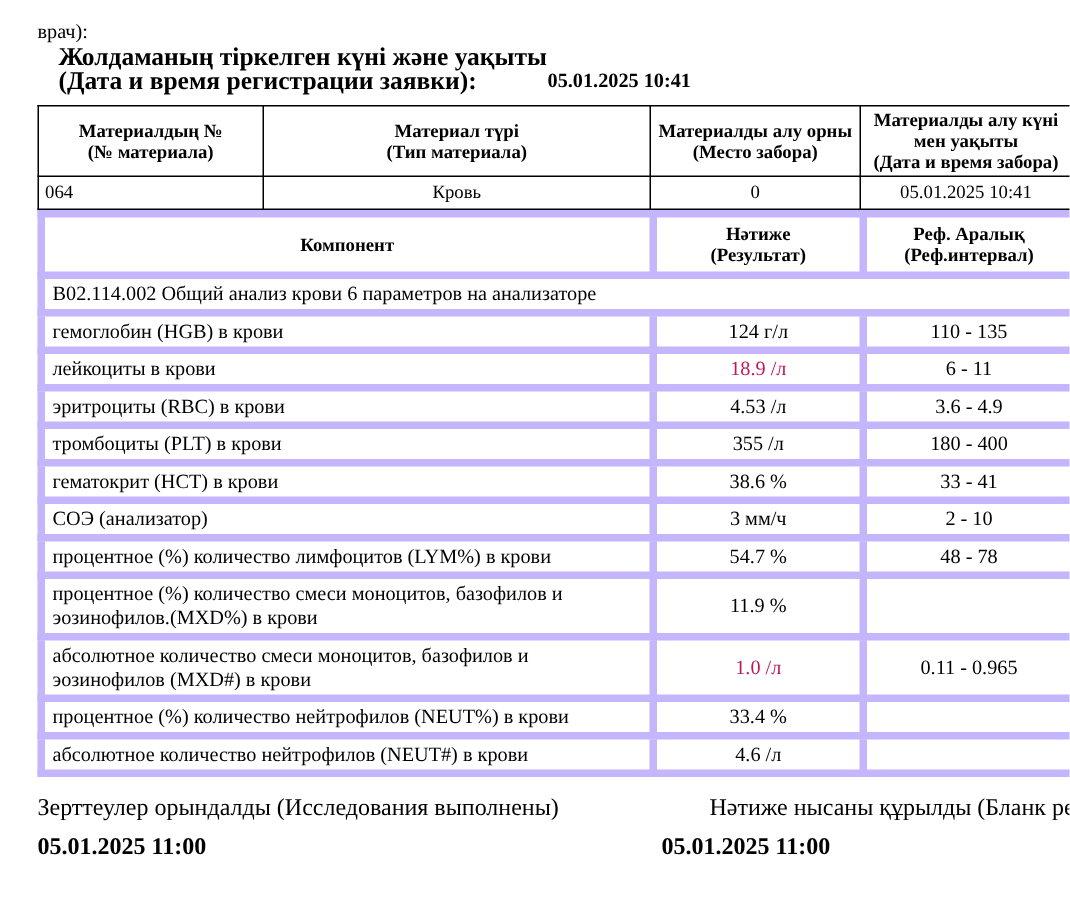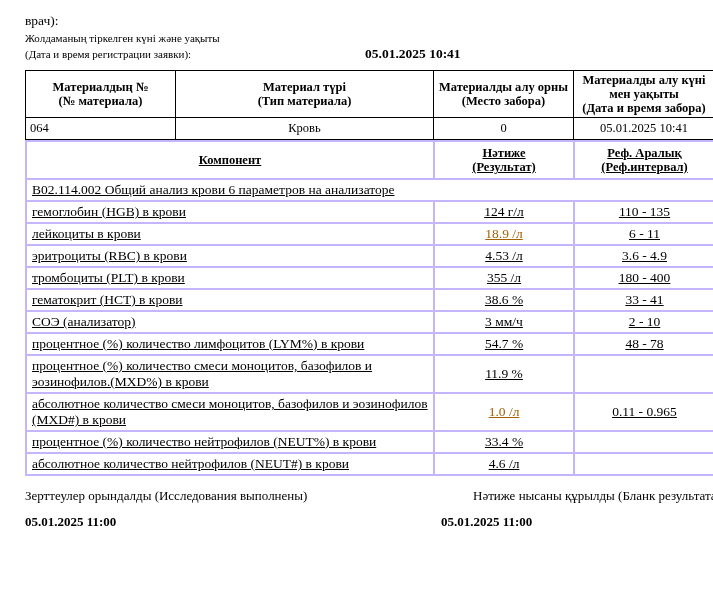--- a/index.html
+++ b/index.html
@@ -32,24 +32,25 @@
     white-space: nowrap;
   }
   .reg-block {
     position: relative;
     padding: 0 12px;
     margin-top: 2px;
     height: 34px;
   }
   .reg-label {
     position: absolute;
-    left: 12px;
+    left: 26px;
     top: 0;
-    font-size: 11px;
+    font-size: 17px;
     line-height: 16px;
+    font-weight: bold;
   }
   .reg-value {
     position: absolute;
     left: 352px;
     top: 16px;
     font-weight: bold;
     font-size: 13.5px;
   }
 
   table.main {
@@ -76,47 +77,46 @@
   .row-h { height: 22px; }
 
   
   table.comp {
     border-collapse: collapse;
     width: 689px;
     margin: 0 0 0 12px;
     table-layout: fixed;
   }
   table.comp td, table.comp th {
-    border: 2px solid #c4b5fd;
+    border: 5px solid #c4b5fd;
     padding: 2px 5px;
     font-size: 13.5px;
     vertical-align: middle;
-    text-decoration: underline;
   }
   table.comp th {
     text-align: center;
     font-weight: bold;
     font-size: 12.5px;
     line-height: 14px;
     padding: 4px 3px;
   }
   .grp td {
     font-size: 13.5px;
     padding-top: 3px;
     padding-bottom: 3px;
   }
   .res { text-align: center; }
   .ref { text-align: center; margin-top: 17px; }
-  .abn { color: #a16207; }
+  .abn { color: #be185d; }
   .nameCell { line-height: 16px; }
 
   .footer {
     margin-top: 12px;
     padding: 0 12px;
-    font-size: 13px;
+    font-size: 16px;
     position: relative;
     height: 70px;
   }
   .f-left-1 { position: absolute; left: 12px; top: 0; }
   .f-left-2 { position: absolute; left: 12px; top: 26px; font-weight: bold; }
   .f-right-1 { position: absolute; left: 428px; top: 0; white-space: nowrap; margin-left: 32px; }
   .f-right-2 { position: absolute; left: 428px; top: 26px; font-weight: bold; }
   .f-right-3 { position: absolute; left: 428px; top: 50px; font-weight: bold; letter-spacing: 0.2px; }
 </style>
 </head>

